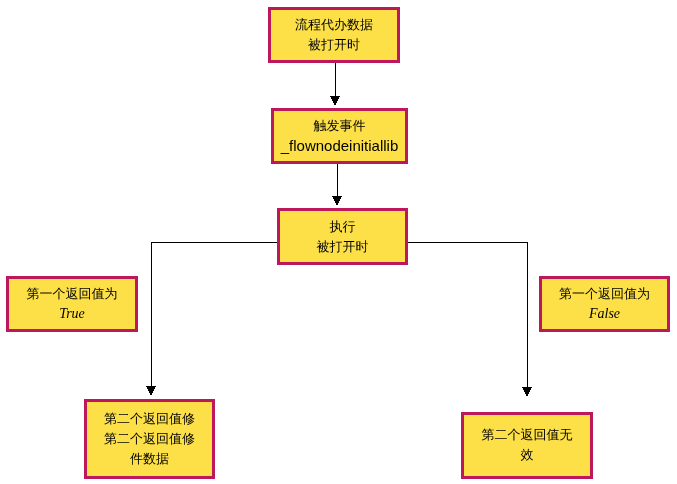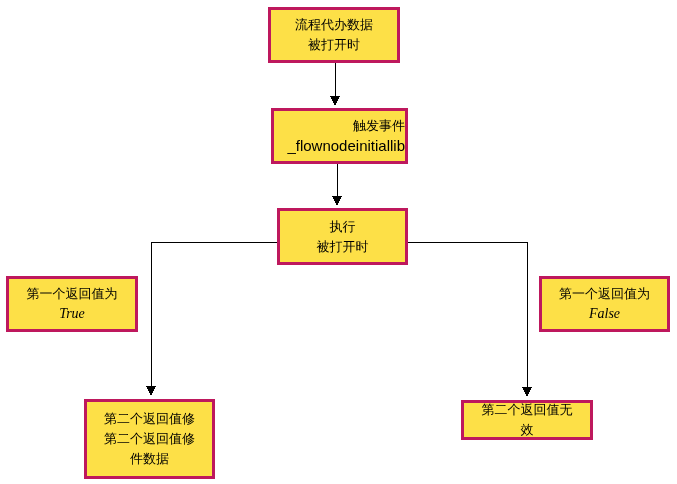--- a/index.html
+++ b/index.html
@@ -40,26 +40,26 @@
   .latin-sans {
     font-family: Liberation Sans, sans-serif;
     font-size: 15px;
   }
   .latin-serif {
     font-family: "Liberation Serif", "DejaVu Serif", serif;
     font-size: 14px;
     font-style: italic;
   }
   #node-start       { left: 268px; top: 7px;   width: 132px; height: 56px; }
-  #node-trigger     { left: 271px; top: 108px; width: 137px; height: 56px; align-items: flex-end; }
+  #node-trigger     { left: 271px; top: 108px; width: 137px; height: 56px; }
   #node-execute     { left: 277px; top: 208px; width: 131px; height: 57px; }
   #node-label-true  { left: 6px;   top: 276px; width: 132px; height: 56px; }
   #node-label-false { left: 539px; top: 276px; width: 131px; height: 56px; }
   #node-result-true { left: 84px;  top: 399px; width: 131px; height: 80px; }
-  #node-result-false{ left: 461px; top: 400px; width: 132px; height: 40px; }
+  #node-result-false{ left: 461px; top: 412px; width: 132px; height: 67px; font-family: Liberation Mono, monospace; }
 </style>
 </head>
 <body>
 
 <div id="canvas">
 
   <svg id="connector-layer" viewBox="0 0 677 484" xmlns="http://www.w3.org/2000/svg" shape-rendering="crispEdges">
 
     <line x1="335" y1="63" x2="335" y2="98" stroke="#000000" stroke-width="1"></line>
     <polygon points="330,96 340,96 335,106" fill="#000000"></polygon>

